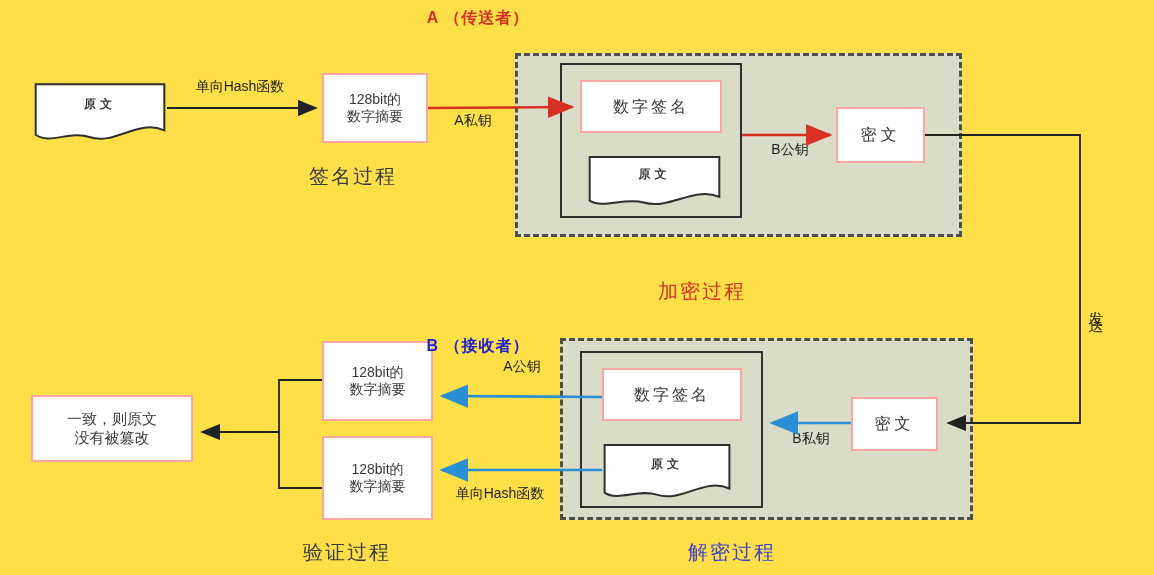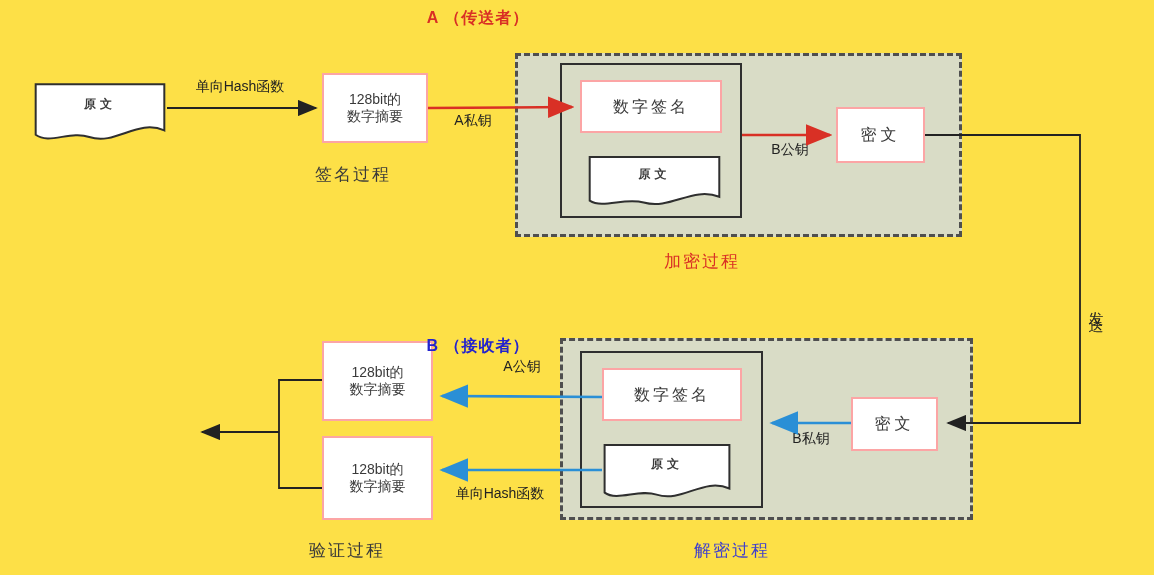--- a/index.html
+++ b/index.html
@@ -25,22 +25,22 @@
   .node .wide{letter-spacing:4px;font-size:16px;}
   
   .doc{position:absolute;z-index:3;}
   .doc svg{position:absolute;left:0;top:0;width:100%;height:100%;overflow:visible;}
   .doc .doc-label{
     position:absolute;left:0;right:0;top:0;height:68%;display:flex;align-items:center;justify-content:center;
     font-size:12px;letter-spacing:4px;color:#3a3a3a;font-weight:bold;
   }
   
   .lbl{position:absolute;z-index:4;font-size:14px;color:#222;text-align:center;}
-  .lbl-process{font-size:17px;color:#3a3a3a;letter-spacing:2px;}
-  .lbl-red{color:#d93025;}
+  .lbl-process{font-size:20px;color:#3a3a3a;letter-spacing:2px;}
+  .lbl-red{color:#d93025;margin-top:28px;}
   .lbl-purple{color:#4040cc;}
   .title{position:absolute;z-index:4;font-size:16px;font-weight:bold;text-align:center;letter-spacing:1px;}
   .title-red{color:#d93025;}
   .title-blue{color:#2323cd;}
   .vertical{writing-mode:vertical-rl;letter-spacing:6px;font-size:15px;}
   
   .connectors{position:absolute;left:0;top:0;width:1154px;height:575px;z-index:5;pointer-events:none;}
 </style>
 </head>
 <body>
@@ -98,20 +98,24 @@
 
   <div class="node" style="left:322px;top:341px;width:111px;height:80px;font-size:14px;">
     <span>128bit的</span>
     <span>数字摘要</span>
   </div>
   <div class="node" style="left:322px;top:436px;width:111px;height:84px;font-size:14px;">
     <span>128bit的</span>
     <span>数字摘要</span>
   </div>
 
+  <div class="node" style="left:31px;top:395px;width:162px;height:67px;">
+    <span>一致，则原文</span>
+    <span>没有被篡改</span>
+  </div>
 
   <div class="lbl" style="left:168px;top:78px;width:144px;">单向Hash函数</div>
   <div class="lbl" style="left:441px;top:112px;width:64px;">A私钥</div>
   <div class="lbl" style="left:756px;top:141px;width:68px;">B公钥</div>
   <div class="lbl vertical" style="left:1086px;top:281px;height:50px;">发送</div>
   <div class="lbl" style="left:778px;top:430px;width:66px;">B私钥</div>
   <div class="lbl" style="left:488px;top:358px;width:68px;">A公钥</div>
   <div class="lbl" style="left:428px;top:485px;width:144px;">单向Hash函数</div>
 
   <div class="lbl lbl-process" style="left:298px;top:163px;width:110px;">签名过程</div>

